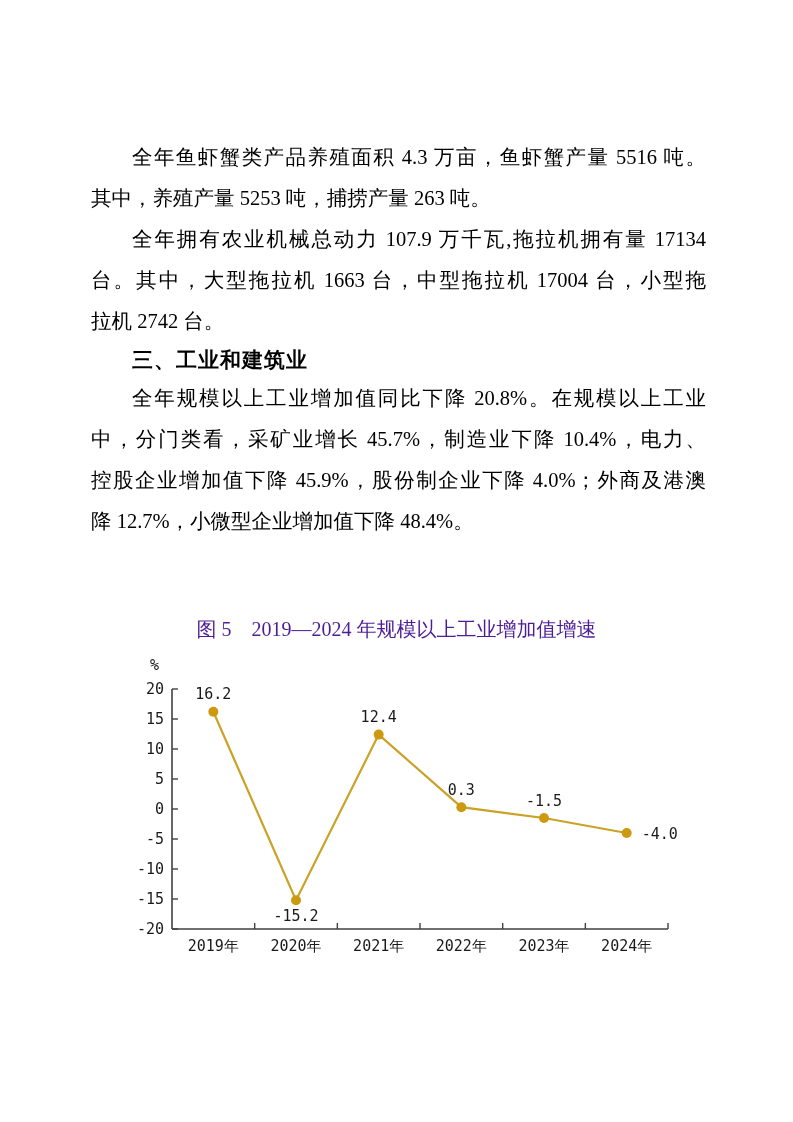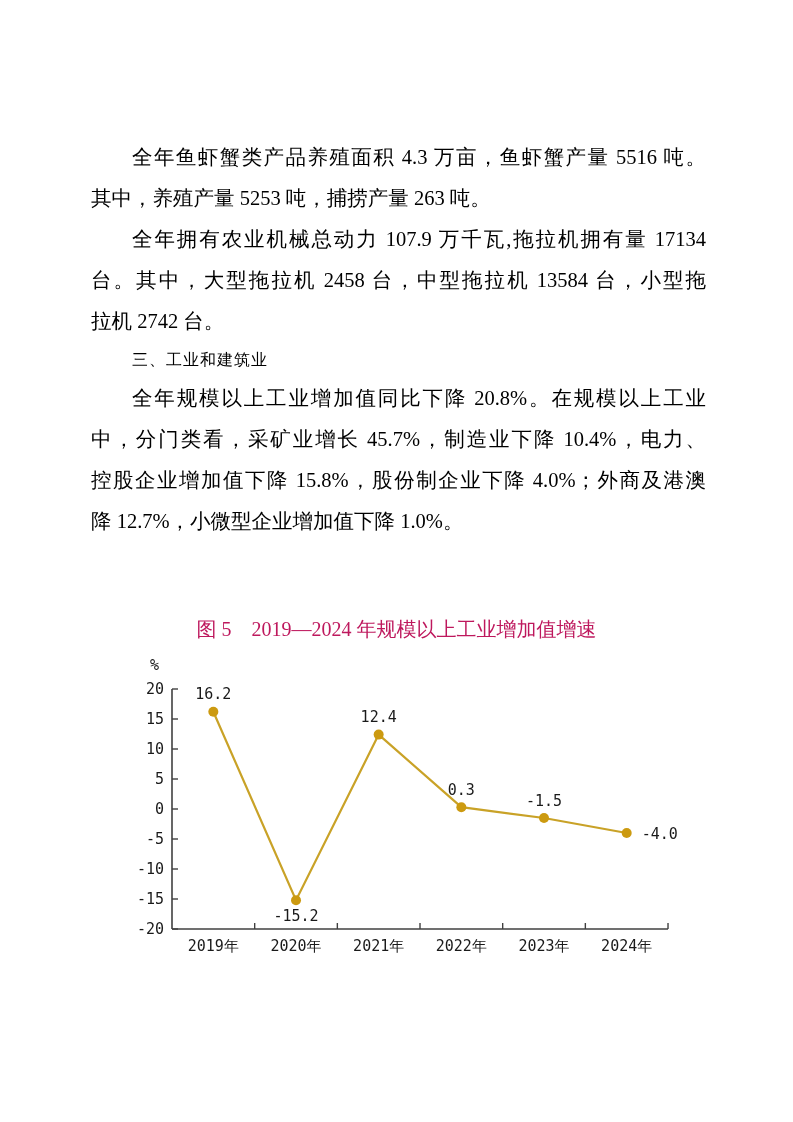--- a/index.html
+++ b/index.html
@@ -24,35 +24,35 @@
     height: 41px;
     text-align: justify;
     text-align-last: justify;
     white-space: normal;
     overflow: hidden;
   }
   .line.indent { text-indent: 41px; }
   .line.last { text-align: center; text-align-last: left; }
   .heading {
     font-family: "Liberation Sans", "DejaVu Sans", sans-serif;
-    font-weight: normal;
-    font-size: 16px;
+    font-weight: bold;
+    font-size: 21px;
     line-height: 36px;
     height: 36px;
     padding-left: 41px;
     letter-spacing: 1px;
   }
   .caption {
     position: absolute;
     left: 0;
     top: 616px;
     width: 793px;
     text-align: center;
     font-size: 20px;
-    color: #be185d;
+    color: #4c1d95;
   }
   #chart {
     position: absolute;
     left: 0;
     top: 648px;
   }
   .footer {
     position: absolute;
     left: 0;
     top: 1030px;
@@ -71,29 +71,29 @@
 
 <div class="page">
 
   <div class="text-block">
     <div class="para">
         <div class="line indent">全年鱼虾蟹类产品养殖面积 4.3 万亩，鱼虾蟹产量 5516 吨。</div>
         <div class="line last">其中，养殖产量 5253 吨，捕捞产量 263 吨。</div>
       </div>
     <div class="para">
         <div class="line indent">全年拥有农业机械总动力 107.9 万千瓦,拖拉机拥有量 17134</div>
-        <div class="line">台。其中，大型拖拉机 2458 台，中型拖拉机 13584 台，小型拖</div>
+        <div class="line">台。其中，大型拖拉机 1663 台，中型拖拉机 17004 台，小型拖</div>
         <div class="line last">拉机 2742 台。</div>
       </div>
     <div class="heading">三、工业和建筑业</div>
     <div class="para">
         <div class="line indent">全年规模以上工业增加值同比下降 20.8%。在规模以上工业</div>
         <div class="line">中，分门类看，采矿业增长 45.7%，制造业下降 10.4%，电力、</div>
-        <div class="line">控股企业增加值下降 15.8%，股份制企业下降 4.0%；外商及港澳</div>
-        <div class="line last">降 12.7%，小微型企业增加值下降 1.0%。</div>
+        <div class="line">控股企业增加值下降 45.9%，股份制企业下降 4.0%；外商及港澳</div>
+        <div class="line last">降 12.7%，小微型企业增加值下降 48.4%。</div>
       </div>
   </div>
 
   <div class="caption">图 5　2019—2024 年规模以上工业增加值增速</div>
 
   <svg id="chart" width="793" height="320" viewBox="0 0 793 320" xmlns="http://www.w3.org/2000/svg">
       <text x="150" y="22" font-size="15">%</text>
       <line x1="172" y1="41" x2="172" y2="281" stroke="#404040" stroke-width="1.6"></line>
       <line x1="172" y1="281" x2="668.02" y2="281" stroke="#404040" stroke-width="1.6"></line>
       <line x1="172" y1="41" x2="178" y2="41" stroke="#404040" stroke-width="1.4"></line>

